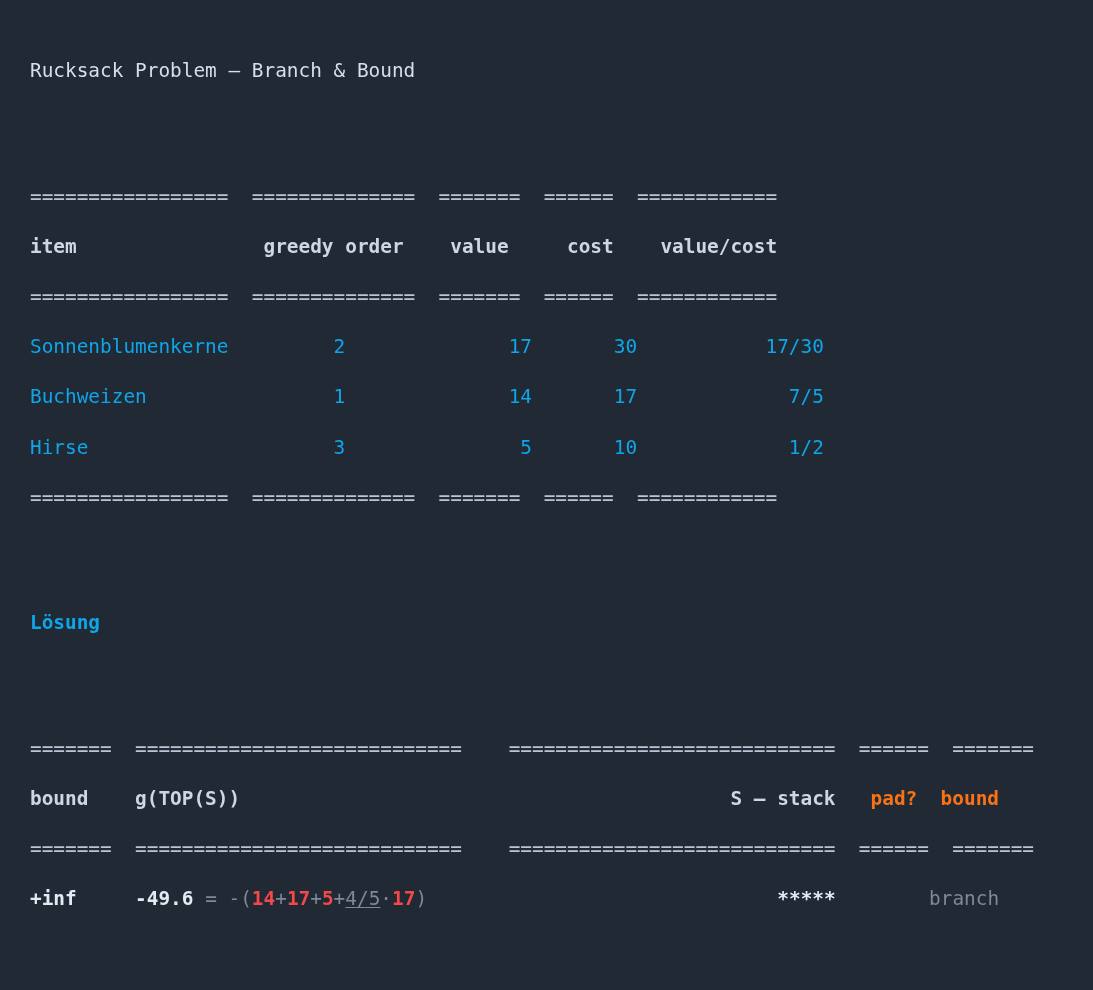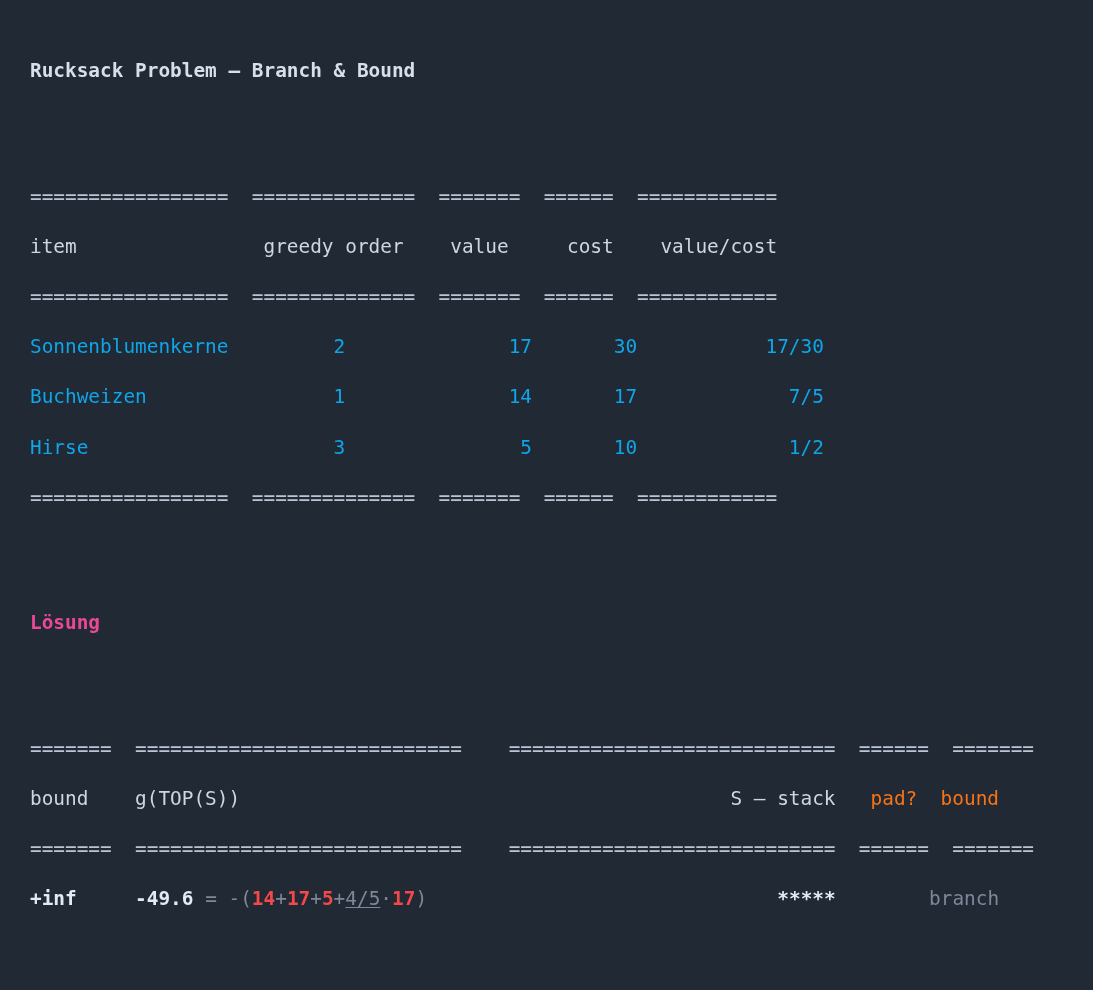--- a/index.html
+++ b/index.html
@@ -31,30 +31,30 @@
     line-height: 25.1px;
     letter-spacing: 0px;
     white-space: pre;
     color: #cdd6e3;
     -webkit-font-smoothing: antialiased;
   }
   .line { white-space: pre; display: block; height: 25.1px; }
   .blank { display: block; height: 25.1px; }
 
   
-  .hdr      { color: #cdd6e3; font-weight: normal; margin-top: 22px; }
+  .hdr      { color: #cdd6e3; font-weight: bold; margin-top: 22px; }
   .rule     { color: #b9c4d4; font-weight: normal; }
   .txt      { color: #0ea5e9; }
   .bold     { color: #e3eaf4; font-weight: bold; }
   .dim      { color: #7d8899; }
   .dimhdr   { color: #f97316; }
   .red      { color: #f4484a; font-weight: bold; }
   .frac     { color: #7d8899; text-decoration: underline; text-underline-offset: 2px; }
-  .title    { color: #d6dfec; font-weight: bold; }
-  .sub      { color: #ec4899; font-weight: bold; }
+  .title    { color: #d6dfec; font-weight: normal; }
+  .sub      { color: #0ea5e9; font-weight: bold; }
 </style>
 </head>
 <body>
 
 <div id="page">
   <div class="term">
 
 <span class="line"><span class="title">Rucksack Problem – Branch &amp; Bound</span></span>
 <span class="blank"></span>
 

